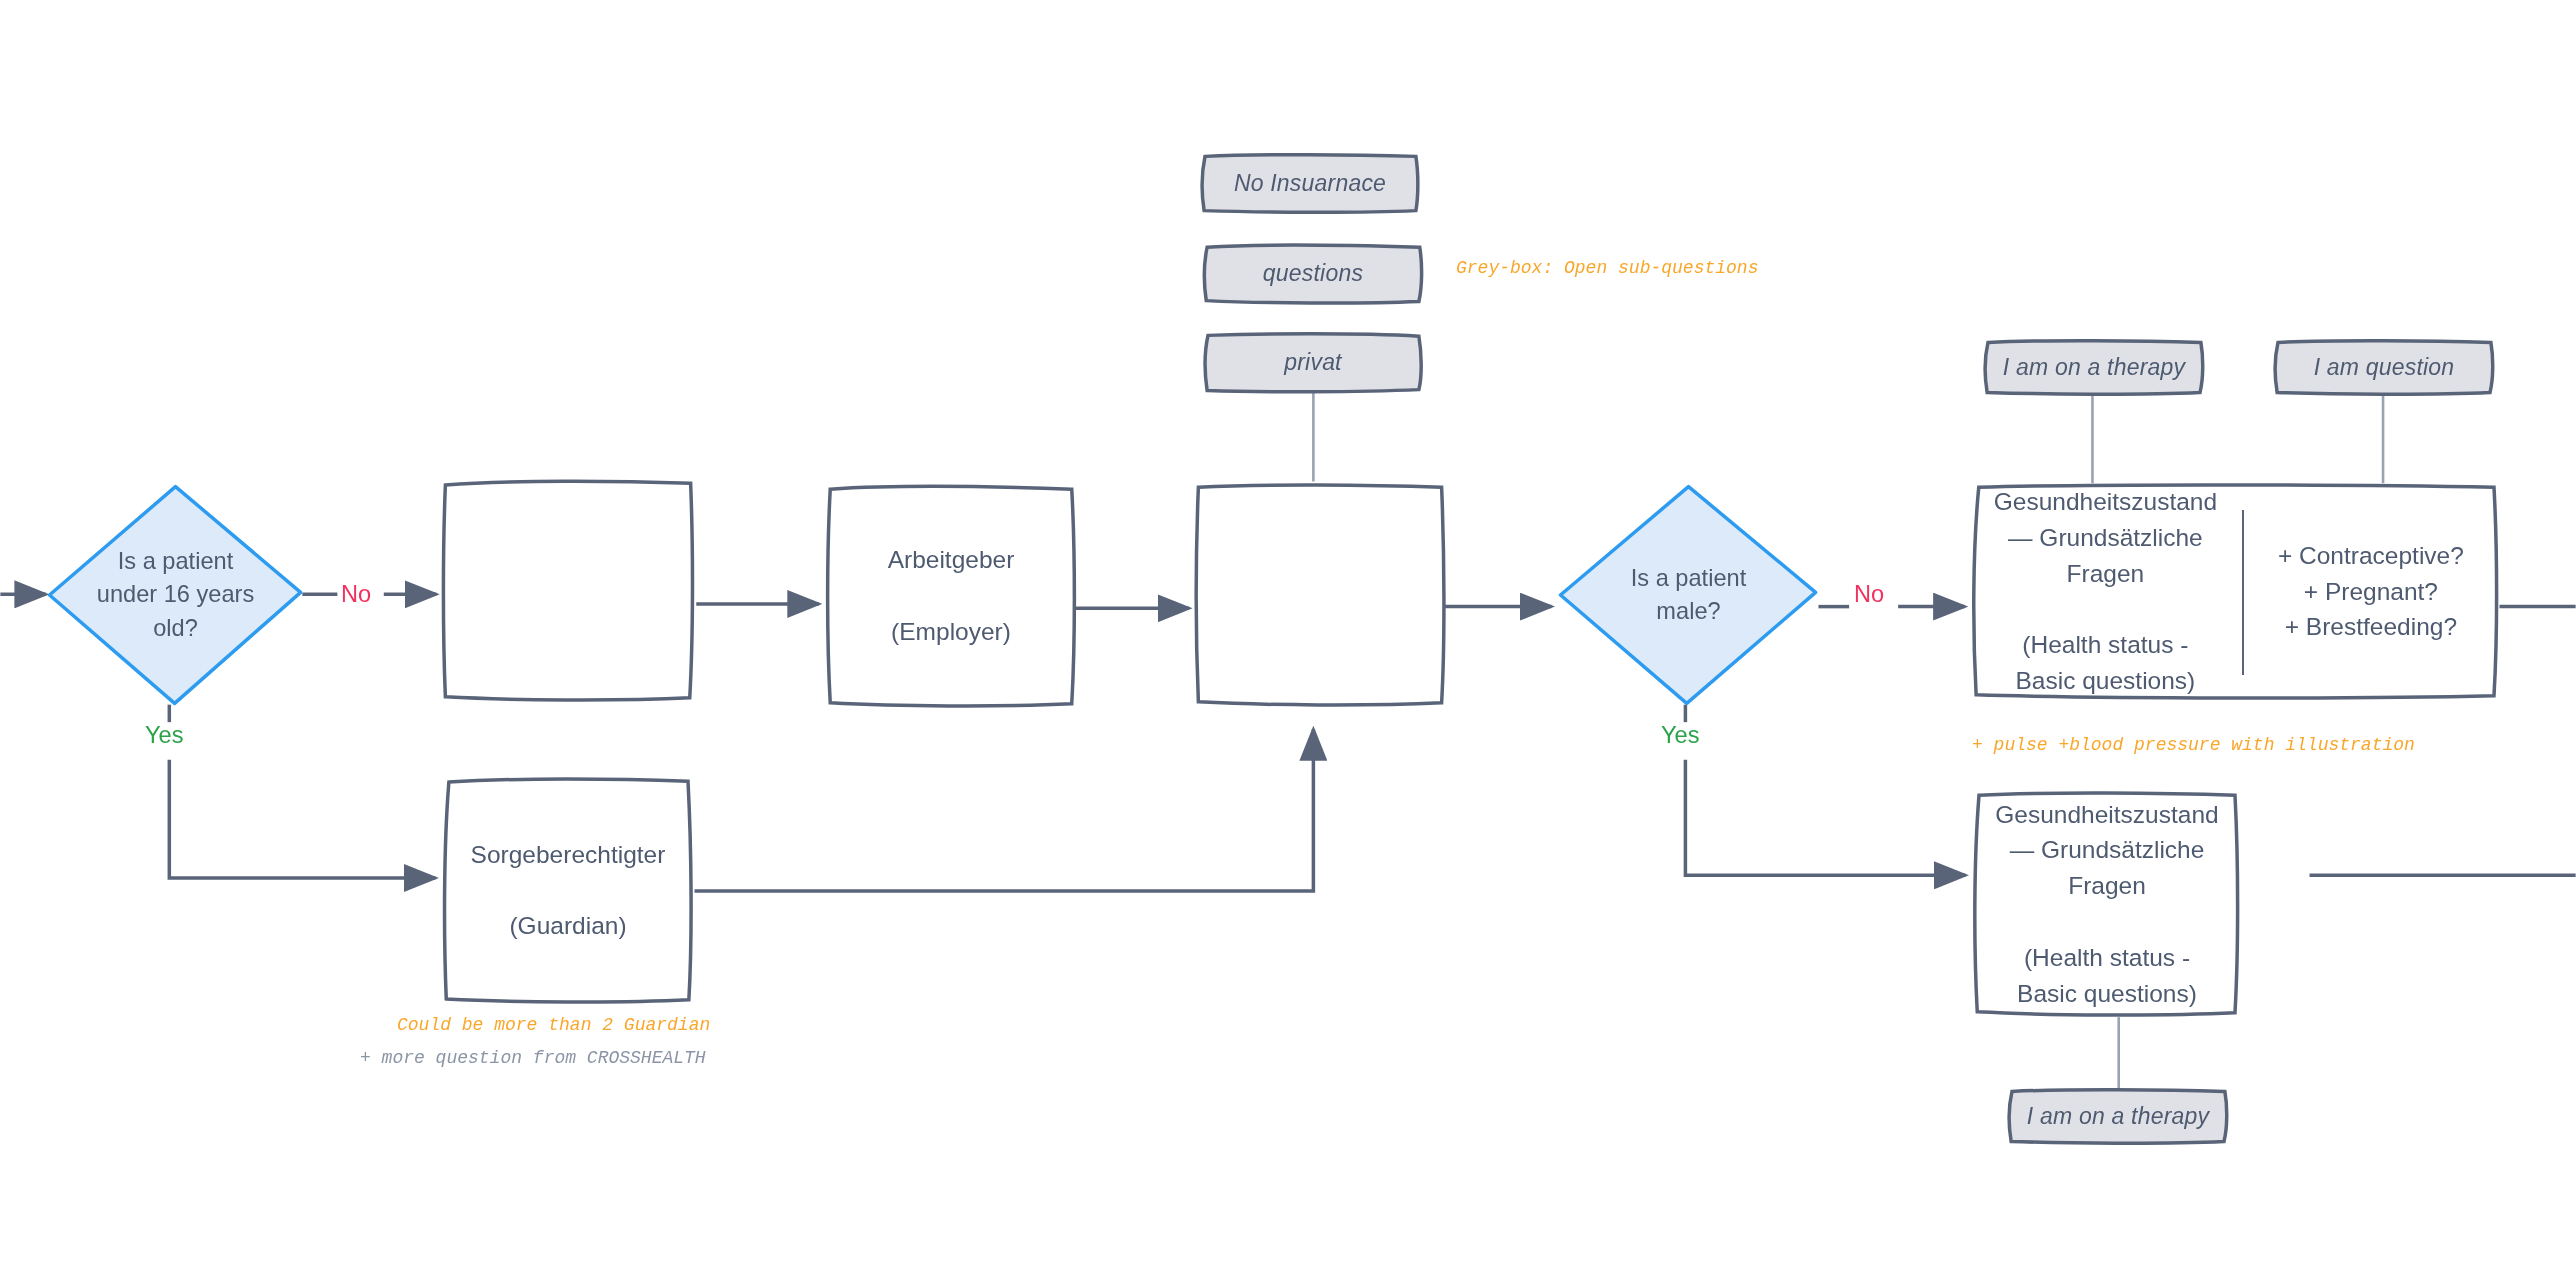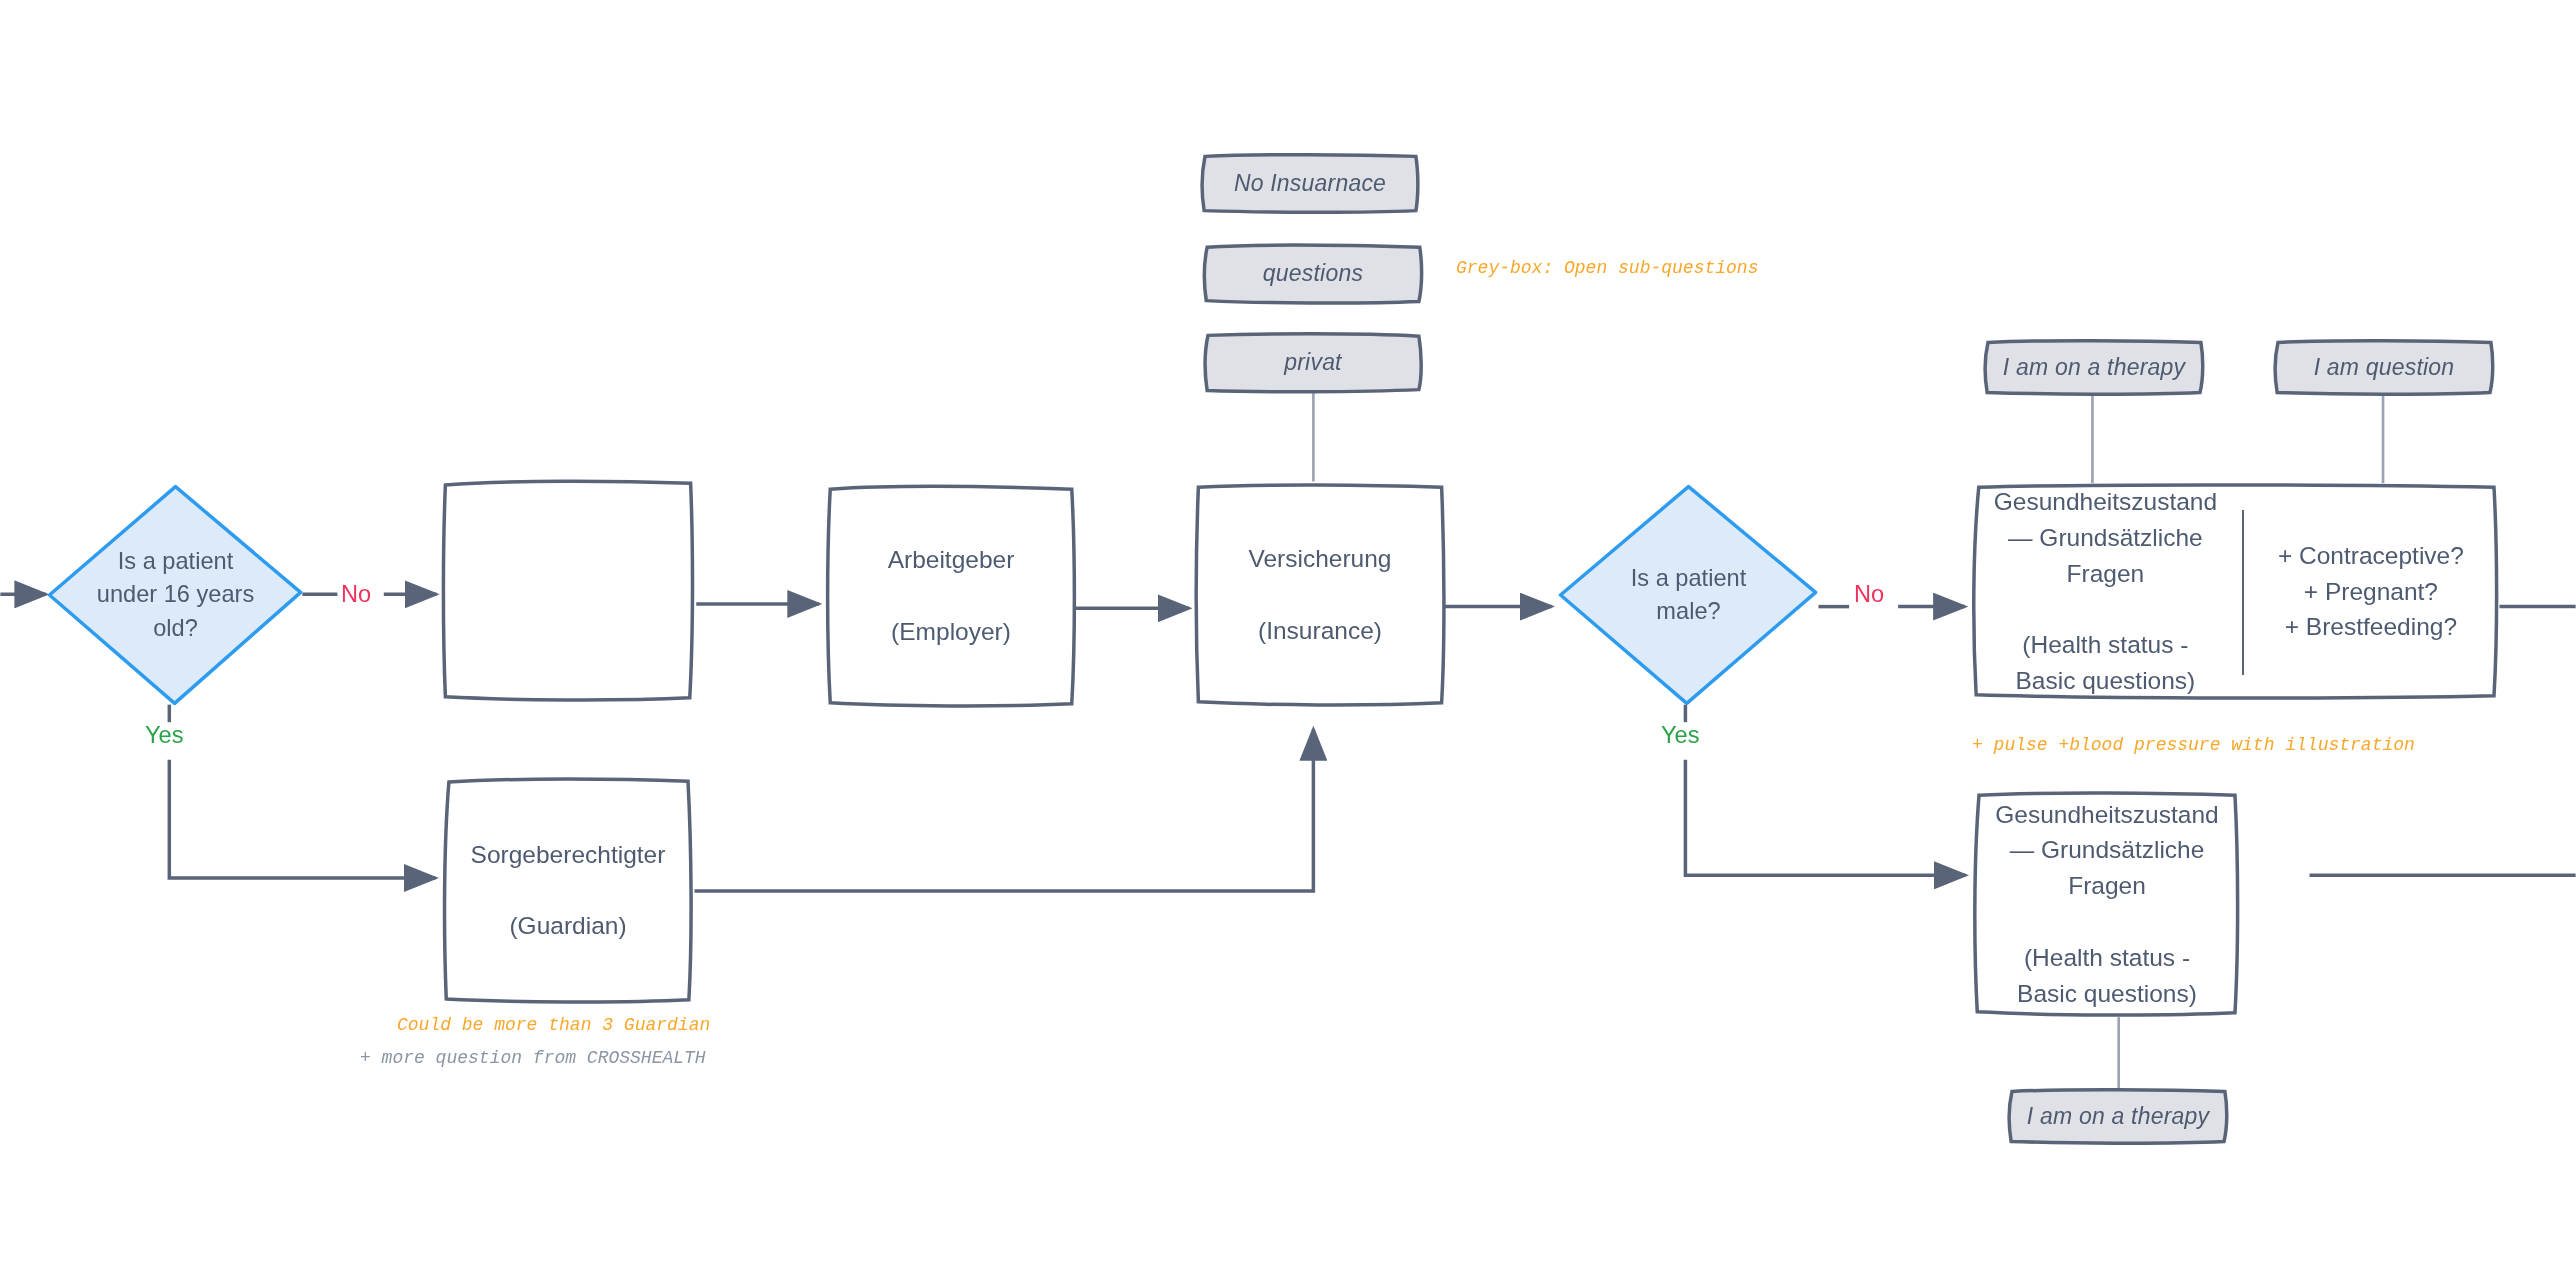--- a/index.html
+++ b/index.html
@@ -246,23 +246,20 @@
     </svg>
     <span class="label-wrap">Arbeitgeber
 
 (Employer)</span>
   </div>
 
   <div class="node rect-node" style="left:1194px; top:482px; width:252px; height:226px;">
     <svg class="frame" viewBox="0 0 288 258" preserveAspectRatio="none">
       <path d="M5,6 C82,2 198,3 283,6 C286,80 287,182 283,252 C198,256 82,255 5,251 C2,180 2,80 5,6 Z" fill="#ffffff" stroke="#5a6479" stroke-width="4"></path>
     </svg>
-    <span class="label-wrap">Versicherung
-
-(Insurance)</span>
   </div>
 
   <div class="node rect-node" style="left:441px; top:776px; width:254px; height:229px;">
     <svg class="frame" viewBox="0 0 290 262" preserveAspectRatio="none">
       <path d="M9,7 C84,2 202,3 282,6 C286,82 287,186 283,256 C202,260 84,259 6,255 C3,182 3,80 9,7 Z" fill="#ffffff" stroke="#5a6479" stroke-width="4"></path>
     </svg>
     <span class="label-wrap">Sorgeberechtigter
 
 (Guardian)</span>
   </div>
@@ -295,17 +292,17 @@
 Basic questions)</span>
   </div>
 
   <div class="edge-label no" style="left:341px; top:581px;">No</div>
   <div class="edge-label yes" style="left:145px; top:722px;">Yes</div>
   <div class="edge-label no" style="left:1854px; top:581px;">No</div>
   <div class="edge-label yes" style="left:1661px; top:722px;">Yes</div>
 
   <div class="annot orange" style="left:1456px; top:257px;">Grey-box: Open sub-questions</div>
   <div class="annot orange" style="left:1972px; top:734px;">+ pulse +blood pressure with illustration</div>
-  <div class="annot orange" style="left:397px; top:1014px;">Could be more than 3 Guardian</div>
+  <div class="annot orange" style="left:397px; top:1014px;">Could be more than 2 Guardian</div>
   <div class="annot grey" style="left:360px; top:1047px;">+ more question from CROSSHEALTH</div>
 
 </div>
 
 
 </body></html>

